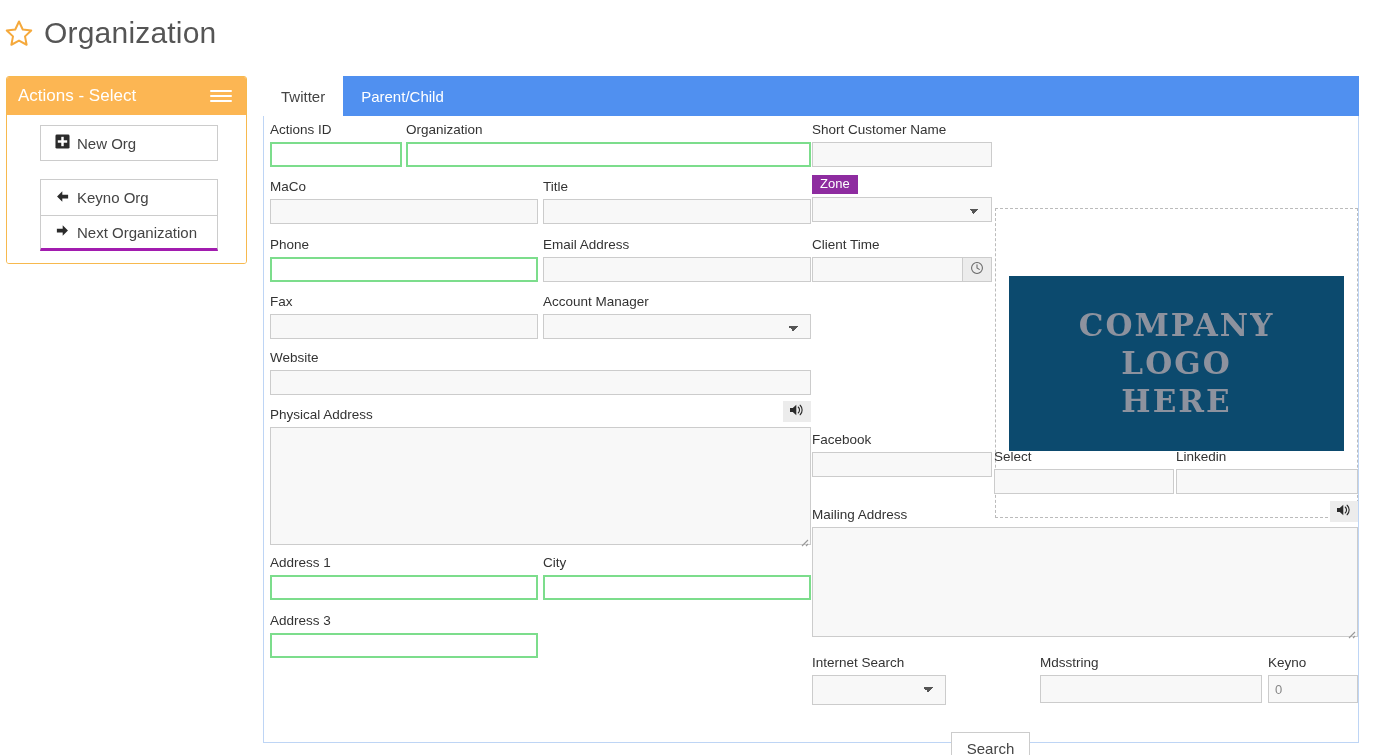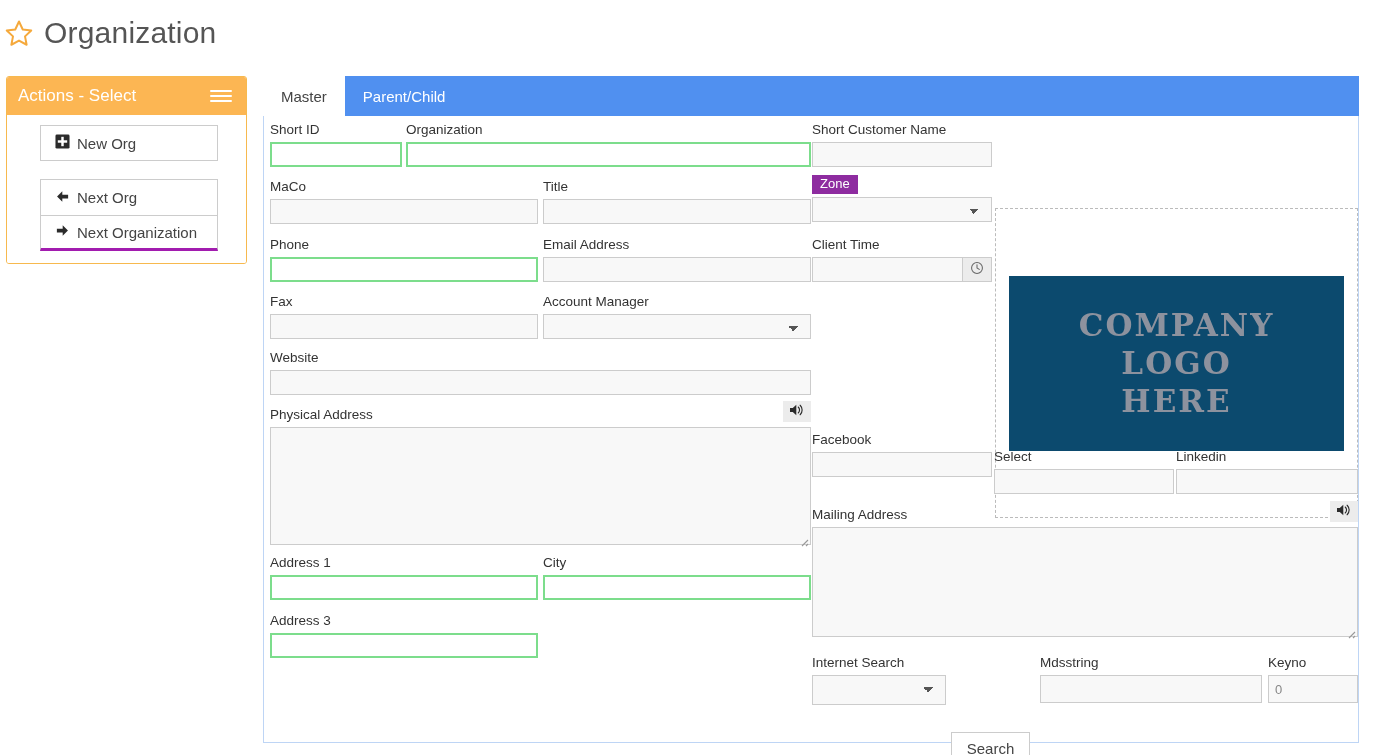--- a/index.html
+++ b/index.html
@@ -213,39 +213,39 @@
         </span>
         <span>New Org</span>
       </div>
       <div class="act-group">
         <div class="act-btn">
           <span>
             <svg class="gl-icon" viewBox="0 0 16 16" fill="#2b2b2b">
               <path d="M7.8 2.4 L2.2 8 L7.8 13.6 V10 H14 V6 H7.8 Z"></path>
             </svg>
           </span>
-          <span>Next Org</span>
+          <span>Keyno Org</span>
         </div>
         <div class="act-btn">
           <span>
             <svg class="gl-icon" viewBox="0 0 16 16" fill="#2b2b2b">
               <path d="M8.2 2.4 L13.8 8 L8.2 13.6 V10 H2 V6 H8.2 Z"></path>
             </svg>
           </span>
           <span>Next Organization</span>
         </div>
       </div>
     </div>
   </div>
 
   <div class="main-panel">
     <div class="form">
 
       <div class="fld" style="left:6px; top:6px; width:132px;">
-        <label class="lbl">Short ID</label>
+        <label class="lbl">Actions ID</label>
         <input class="inp green" type="text" value="" style="">
       </div>
       <div class="fld" style="left:142px; top:6px; width:405px;">
         <label class="lbl">Organization</label>
         <input class="inp green" type="text" value="" style="">
       </div>
       <div class="fld" style="left:548px; top:6px; width:180px;">
         <label class="lbl">Short Customer Name</label>
         <input class="inp" type="text" value="" style="">
       </div>
@@ -384,17 +384,17 @@
       </div>
       <div class="fld" style="left:1004px; top:539px; width:90px;">
         <label class="lbl">Keyno</label>
         <input class="inp" style="height: 28px; color: rgb(136, 136, 136);" type="text" value="0">
       </div>
 
     </div>
   </div>
 
   <div class="panel-head">
-    <div class="tab active">Master</div>
+    <div class="tab active">Twitter</div>
     <div class="tab">Parent/Child</div>
   </div>
 
 </div>
 
 </body></html>

